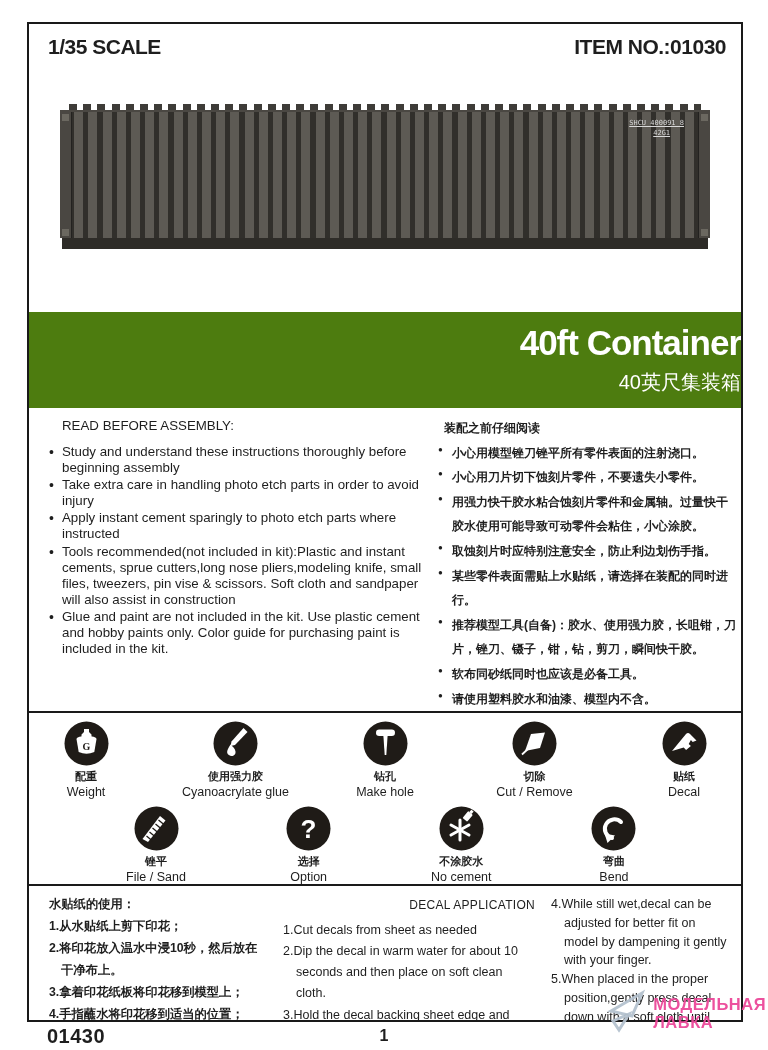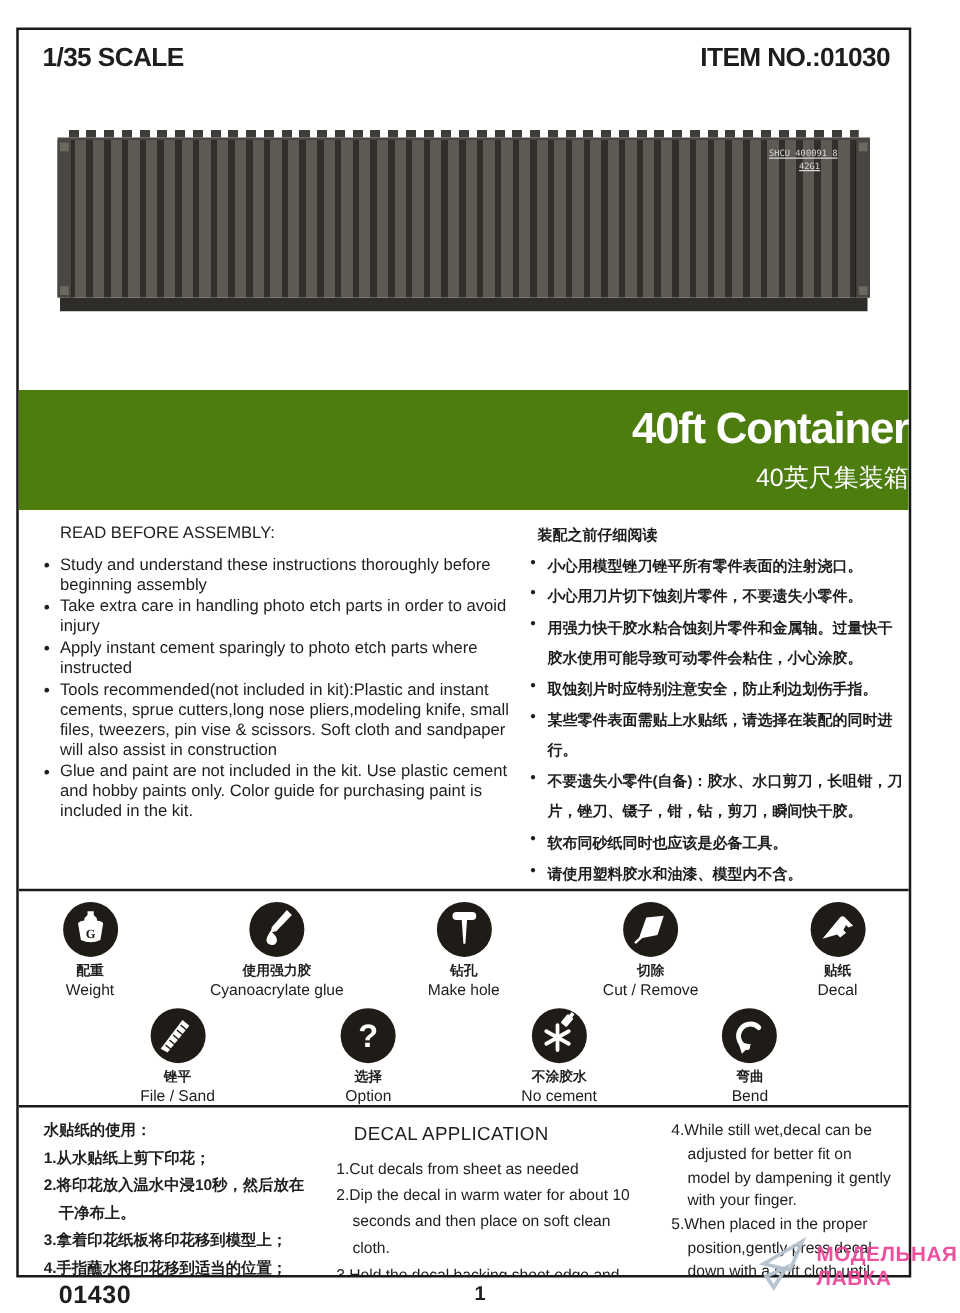--- a/index.html
+++ b/index.html
@@ -1,18 +1,18 @@
 <!DOCTYPE html>
 <html><head>
 <meta charset="utf-8">
 <style>
   html,body{margin:0;padding:0;}
   .page{position:relative;width:768px;height:1050px;background:#ffffff;
         font-family:"Liberation Sans",sans-serif;color:#1e1e1e;overflow:hidden;}
-  .frame{position:absolute;left:13px;top:22px;width:716px;height:1000px;
+  .frame{position:absolute;left:27px;top:22px;width:716px;height:1000px;
          border:2px solid #191919;box-sizing:border-box;background:#fff;overflow:hidden;}
   
   .hdr{display:flex;justify-content:space-between;padding:11px 15px 0 19px;
        font-size:21px;font-weight:800;letter-spacing:-0.5px;}
   
   .cont-art{width:650px;margin:45px auto 0;}
   .cont-bumps{height:6px;margin:0 9px;
       background:repeating-linear-gradient(90deg,#3e3c38 0 8px,transparent 8px 14.2px);}
   .cont-body{position:relative;height:128px;border-top:2px solid #4a4742;box-sizing:border-box;
       background:repeating-linear-gradient(90deg,#5d5a54 0 9px,#312f2b 9px 14.2px);}
@@ -50,21 +50,21 @@
   .sym{width:110px;text-align:center;}
   .sym-ic{width:45px;height:45px;margin:0 auto;}
   .sym-ic svg{display:block;}
   .sym-zh{font-size:11px;font-weight:700;margin-top:3px;}
   .sym-en{font-size:12.5px;margin-top:1px;}
   
   .decal{display:flex;padding:8px 10px 0 20px;box-sizing:border-box;}
   .d-zh{width:220px;font-size:12.3px;font-weight:700;line-height:1.78;}
   .d-zh .dz-step{padding-left:12px;text-indent:-12px;}
   .d-en{width:252px;font-size:12.5px;line-height:1.7;padding-left:14px;box-sizing:content-box;}
-  .d-title{font-size:15px;margin:1px 0 4px 14px;letter-spacing:0.3px;}
+  .d-title{font-size:12px;margin:1px 0 4px 14px;letter-spacing:0.3px;text-align:right;}
   .d-en .step,.d-en2 .step{padding-left:13px;text-indent:-13px;}
   .d-en2{flex:1;font-size:12.5px;line-height:1.5;padding-left:16px;padding-top:1px;}
   
   .footer-item{position:absolute;left:47px;top:1025px;font-size:20px;font-weight:800;letter-spacing:0.5px;}
   .footer-page{position:absolute;left:0;right:0;top:1027px;text-align:center;font-size:16px;font-weight:700;}
   
   .watermark{position:absolute;right:2px;top:988px;display:flex;align-items:center;gap:5px;
       color:#ec4899;opacity:0.95;z-index:5;}
   .wm-text{font-size:16.5px;font-weight:800;line-height:1.1;letter-spacing:0.5px;}
 </style>
@@ -109,21 +109,21 @@
         </ul>
       </div>
       <div class="col-zh">
         <div class="zh-head">装配之前仔细阅读</div>
         <ul class="zh-list">
           <li>小心用模型锉刀锉平所有零件表面的注射浇口。</li>
           <li>小心用刀片切下蚀刻片零件，不要遗失小零件。</li>
           <li>用强力快干胶水粘合蚀刻片零件和金属轴。过量快干胶水使用可能导致可动零件会粘住，小心涂胶。</li>
           <li>取蚀刻片时应特别注意安全，防止利边划伤手指。</li>
           <li>某些零件表面需贴上水贴纸，请选择在装配的同时进行。</li>
-          <li>不要遗失小零件(自备)：胶水、水口剪刀，长咀钳，刀片，锉刀、镊子，钳，钻，剪刀，瞬间快干胶。</li>
+          <li>推荐模型工具(自备)：胶水、使用强力胶，长咀钳，刀片，锉刀、镊子，钳，钻，剪刀，瞬间快干胶。</li>
           <li>软布同砂纸同时也应该是必备工具。</li>
           <li>请使用塑料胶水和油漆、模型内不含。</li>
         </ul>
       </div>
     </div>
 
     <div class="rule"></div>
 
     <div class="symbols">
       <div class="sym-row r1">

